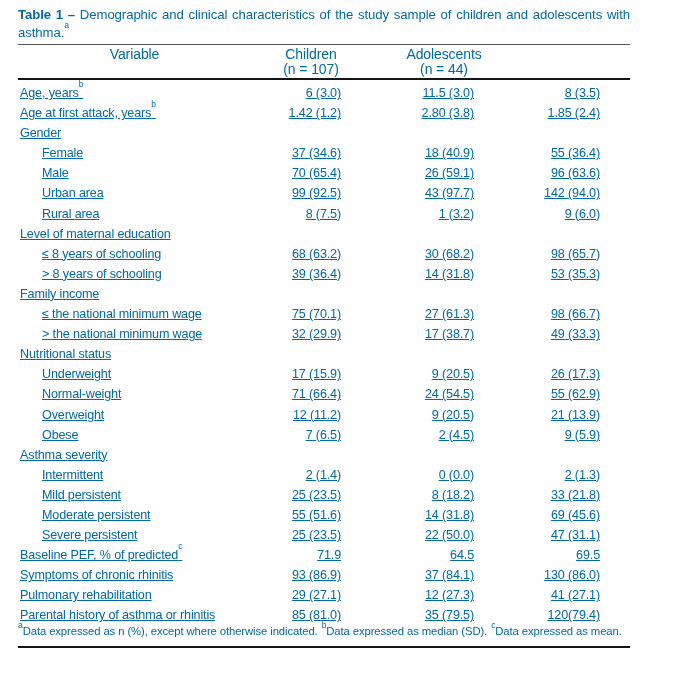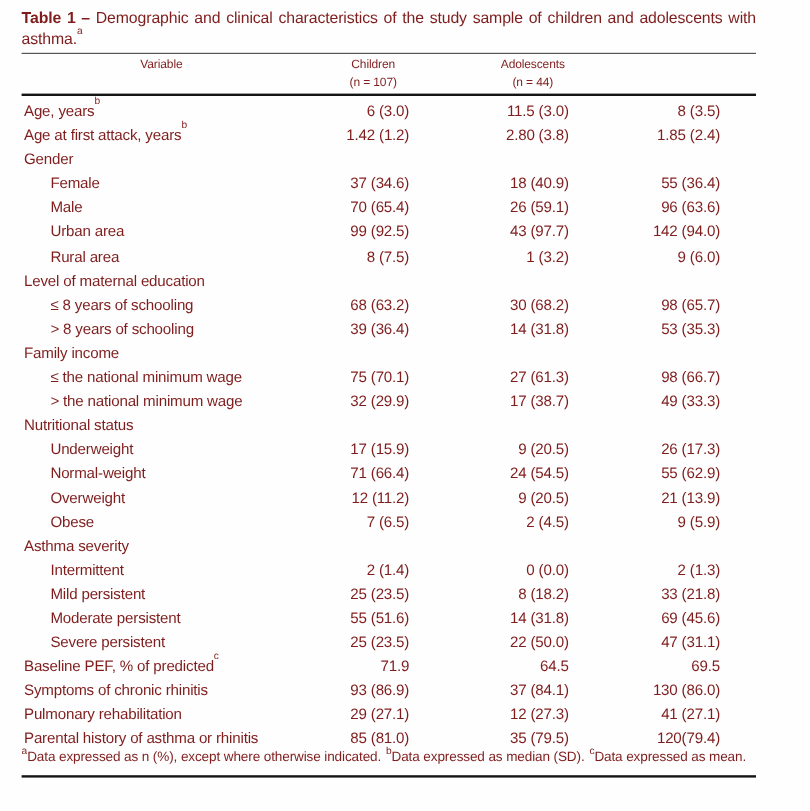--- a/index.html
+++ b/index.html
@@ -1,37 +1,37 @@
 <!DOCTYPE html>
 <html><head>
 <meta charset="utf-8">
 <style>
   html,body{margin:0;padding:0;background:#ffffff;}
   .page{
     position:relative;width:675px;height:676px;background:#fefefe;
-    font-family:"Liberation Sans",sans-serif;color:#7f1d1d;overflow:hidden;
+    font-family:"Liberation Sans",sans-serif;color:#0369a1;overflow:hidden;
   }
   .title{
     position:absolute;left:18px;top:6px;width:612px;
     font-size:13.2px;line-height:18px;letter-spacing:-0.1px;
   }
   .title .l1{text-align:justify;text-align-last:justify;}
   .title b{font-weight:bold;}
   sup{font-size:8.5px;line-height:0;vertical-align:top;position:relative;top:1px;}
   .rule{position:absolute;left:18px;width:612px;}
   .rule-top{top:44px;border-top:1px solid #555;}
   .rule-mid{top:78px;border-top:2px solid #141414;}
   .rule-bot{top:646px;border-top:2px solid #141414;}
   .header{
     position:absolute;left:18px;top:47px;width:612px;
     display:grid;grid-template-columns:233px 120px 13px 120px 6px 120px;
-    font-size:10px;line-height:15px;letter-spacing:-0.1px;
+    font-size:14px;line-height:15px;letter-spacing:-0.1px;
   }
   .hcell{text-align:center;}
-  .tbody{position:absolute;left:18px;top:80px;width:612px;padding-top:3px;}
+  .tbody{position:absolute;left:18px;top:80px;width:612px;padding-top:3px;text-decoration:underline;}
   .row{
     display:grid;grid-template-columns:233px 90px 43px 90px 36px 90px 30px;
     height:20.1px;line-height:20.1px;font-size:12.6px;letter-spacing:-0.15px;
     white-space:nowrap;
   }
   .label{padding-left:2px;}
   .label.indent{padding-left:24px;}
   .val{text-align:right;}
   .val.left{text-align:right;}
   .footnote{

